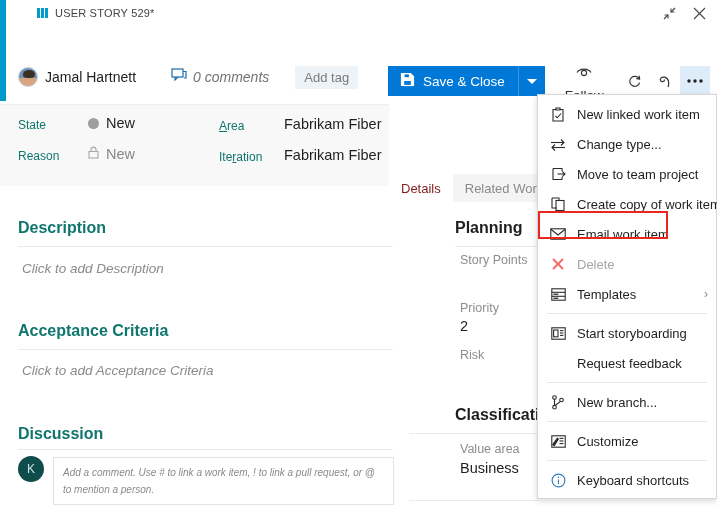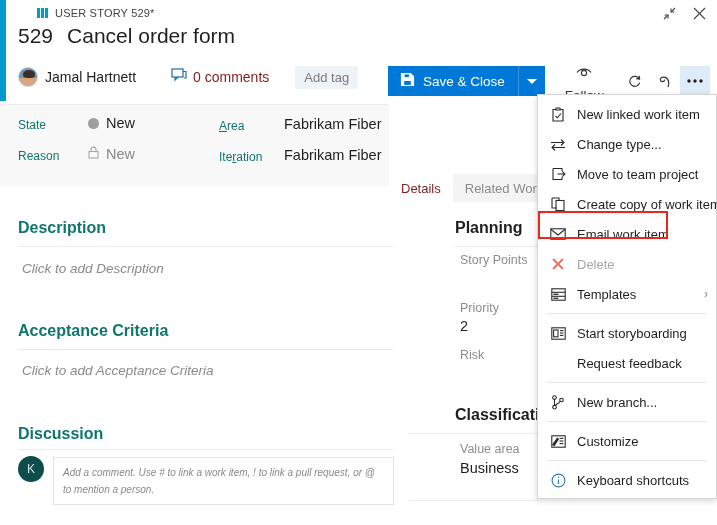--- a/index.html
+++ b/index.html
@@ -70,21 +70,21 @@
   .avatar-sm::after {
     content: ""; position: absolute; left: 4px; top: 2px;
     width: 12px; height: 8px; border-radius: 50% 50% 40% 40%;
     background: #3c3026;
   }
   .assignee-name { font-size: 14px; color: #222; margin-left: 7px; }
   .comments-link {
     display: flex; align-items: center; gap: 6px;
     margin-left: 35px; cursor: pointer;
   }
-  .comments-count { font-size: 14px; color: #7f1d1d; }
+  .comments-count { font-size: 14px; color: #737373; font-style: italic; }
   .add-tag {
     margin-left: 26px;
     background: #eef3f8; color: #7a7a7a;
     font-size: 13px; padding: 4px 9px; border: 0; cursor: pointer;
   }
 
   
   .toolbar {
     position: absolute; left: 388px; top: 66px;
     display: flex; align-items: center; height: 30px;
@@ -236,24 +236,20 @@
       </svg>
     </button>
     <button class="win-btn">
       <svg width="13" height="13" viewBox="0 0 13 13" stroke="#444" stroke-width="1.1">
         <path d="M1 1 L12 12"></path>
           <path d="M12 1 L1 12"></path>
       </svg>
     </button>
   </div>
 
-  <div class="wi-title-row">
-    <span class="wi-id">529</span>
-    <span class="wi-title">Cancel order form</span>
-  </div>
 
   <div class="identity-row">
     <span class="avatar-sm"></span>
     <span class="assignee-name">Jamal Hartnett</span>
     <span class="comments-link">
       <span>
         <svg width="16" height="14" viewBox="0 0 16 14" fill="none" stroke="#1c6ca8" stroke-width="1.2">
           <rect x="1" y="1" width="11" height="8"></rect>
           <path d="M4 9 L4 12 L7 9"></path>
           <path d="M12 3.5 L15 3.5 L15 10 L13 10"></path>

